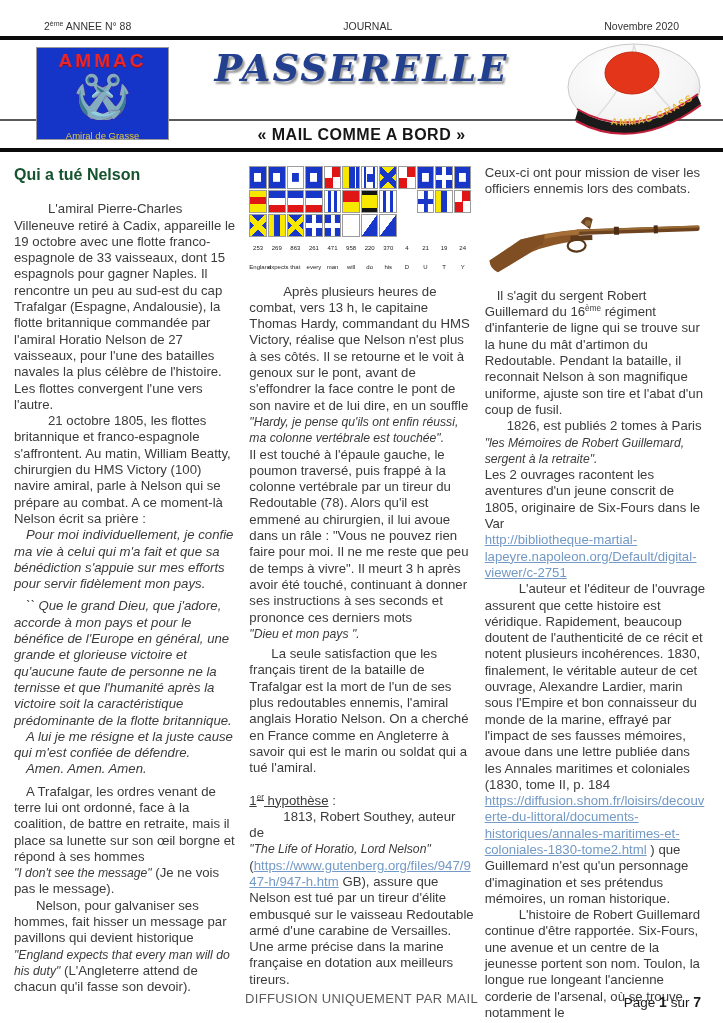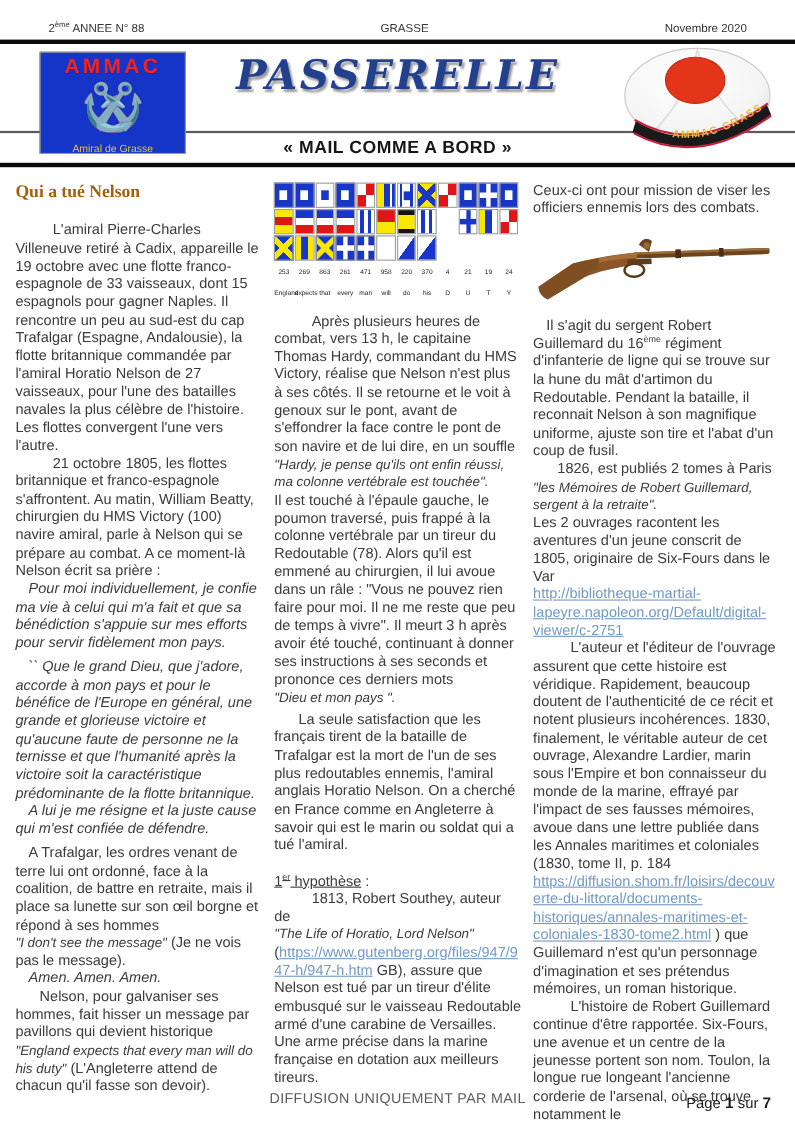--- a/index.html
+++ b/index.html
@@ -36,21 +36,21 @@
 
   .cap { position:absolute; right:10px; top:0; width:152px; height:106px; }
 
   .motto { text-align:center; font-weight:bold; font-size:16px; letter-spacing:.5px;
            color:#161616; margin:5px 0 4px; }
 
   
   .columns { display:flex; gap:11px; padding:13px 14px 0 14px; }
   .col { width:225px; font-size:13.2px; line-height:16.3px; color:#3b3b3b; }
   .col p { margin:0; }
-  .col-heading { font-weight:bold; font-size:16px; color:#a16207; margin:2px 0 18px;font-family:Liberation Serif, serif; }
+  .col-heading { font-weight:bold; font-size:16px; color:#14532d; margin:2px 0 18px; }
   .ind1 { text-indent:34px; }
   .ind2 { text-indent:22px; }
   .ind3 { text-indent:12px; }
   .mt4 { margin-top:4px !important; }
   .mt6 { margin-top:6px !important; }
   .mt16 { margin-top:16px !important; }
   .it { font-style:italic; }
   .sm { font-size:12.2px; }
   .ul { text-decoration:underline; }
   sup { font-size:.62em; line-height:0; }
@@ -96,21 +96,21 @@
   .footer-page { position:absolute; right:22px; bottom:13px; font-size:13.5px; color:#1a1a1a; }
   .footer-page b { font-size:14px; }
 </style>
 </head>
 <body>
 
 <div class="page">
 
   <div class="topline">
     <span><span>2</span><sup>ème</sup><span> ANNEE N° 88</span></span>
-    <span>GRASSE</span>
+    <span>JOURNAL</span>
     <span>Novembre 2020</span>
   </div>
   <div class="rule-thick"></div>
 
   <div class="masthead">
     <div class="logo">
       <div class="logo-title">AMMAC</div>
       <div class="anchors">
         <span class="anch a1">⚓</span>
         <span class="anch a2">⚓</span>
@@ -153,22 +153,22 @@
   <div class="columns">
 
     <div class="col">
       <div class="col-heading">Qui a tué Nelson</div>
       <div>
           <p class="ind1"><span>L'amiral Pierre-Charles Villeneuve retiré à Cadix, appareille le 19 octobre avec une flotte franco-espagnole de 33 vaisseaux, dont 15 espagnols pour gagner Naples. Il rencontre un peu au sud-est du cap Trafalgar (Espagne, Andalousie), la flotte britannique commandée par l'amiral Horatio Nelson de 27 vaisseaux, pour l'une des batailles navales la plus célèbre de l'histoire. Les flottes convergent l'une vers l'autre.</span></p>
           <p class="ind1"><span>21 octobre 1805, les flottes britannique et franco-espagnole s'affrontent. Au matin, William Beatty, chirurgien du HMS Victory (100) navire amiral, parle à Nelson qui se prépare au combat. A ce moment-là Nelson écrit sa prière :</span></p>
           <p class="ind3"><span class="it">Pour moi individuellement, je confie ma vie à celui qui m'a fait et que sa bénédiction s'appuie sur mes efforts pour servir fidèlement mon pays.</span></p>
           <p class="ind3 mt6"><span class="it">`` Que le grand Dieu, que j'adore, accorde à mon pays et pour le bénéfice de l'Europe en général, une grande et glorieuse victoire et qu'aucune faute de personne ne la ternisse et que l'humanité après la victoire soit la caractéristique prédominante de la flotte britannique.</span></p>
           <p class="ind3"><span class="it">A lui je me résigne et la juste cause qui m'est confiée de défendre.</span></p>
+          <p class="ind3"><span class="it">Amen. Amen. Amen.</span></p>
           <p class="ind3 mt6"><span>A Trafalgar, les ordres venant de terre lui ont ordonné, face à la coalition, de battre en retraite, mais il place sa lunette sur son œil borgne et répond à ses hommes</span><br><span class="it sm">"I don't see the message"</span><span> (Je ne vois pas le message).</span></p>
-          <p class="ind3"><span class="it">Amen. Amen. Amen.</span></p>
           <p class="ind2"><span>Nelson, pour galvaniser ses hommes, fait hisser un message par pavillons qui devient historique</span><br><span class="it sm">"England expects that every man will do his duty"</span><span> (L'Angleterre attend de chacun qu'il fasse son devoir).</span></p>
         </div>
     </div>
 
     <div class="col">
       <div class="flags">
           <div class="flag-row">
             <span class="flag f-pw"></span>
             <span class="flag f-pw"></span>
             <span class="flag f-wb"></span>

